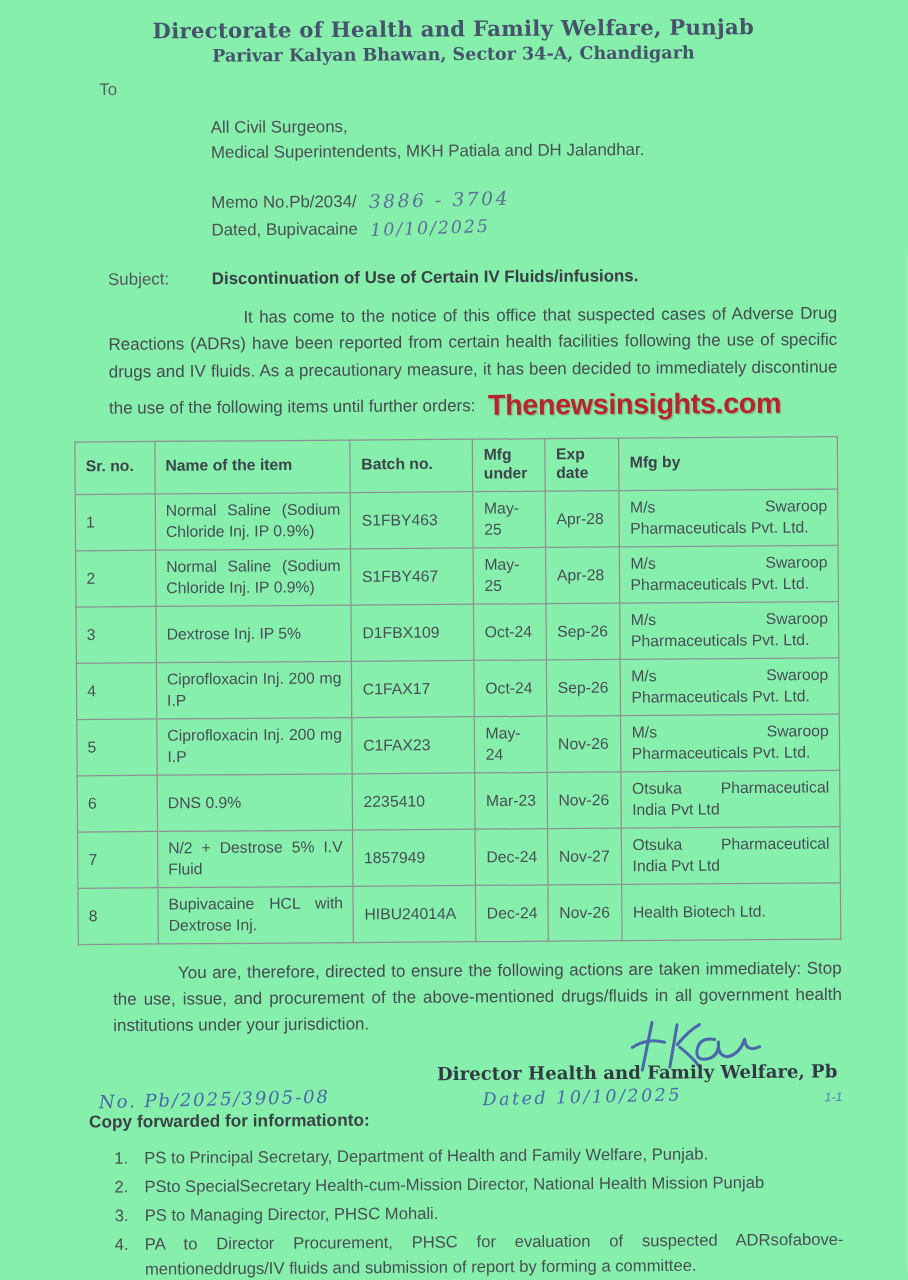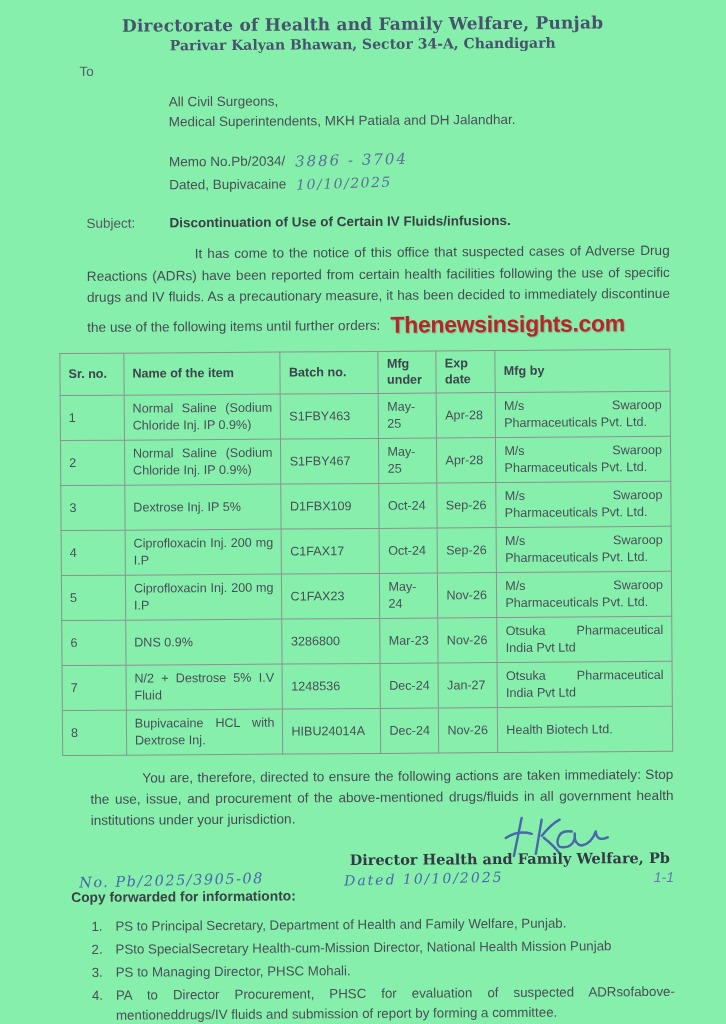--- a/index.html
+++ b/index.html
@@ -57,21 +57,21 @@
   .closing-par { margin-top:12px; margin-left:28px; font-size:13.6px; line-height:1.55; text-align:justify; color:#474c53; }
   .indent2 { display:inline-block; width:52px; }
 
   
   .sig-block { display:flex; flex-direction:column; align-items:flex-end; margin-right:4px; }
   .scribble { margin-right:60px; margin-top:-16px; }
   .director-line { font-family:"DejaVu Serif", serif; font-weight:bold; font-size:14.5px; color:#333a45; margin-top:-8px; }
   .dated-ref-row { display:flex; justify-content:space-between; align-items:baseline; margin-top:2px; }
   .hw-ref { font-size:14.5px; letter-spacing:1.5px; margin-left:16px; transform:rotate(-1deg); display:inline-block; }
   .hw-dated2 { font-size:14px; letter-spacing:2px; margin-right:110px; transform:rotate(-1deg); display:inline-block; }
-  .sig-mark { font-size:14px; color:#5f79b5; font-style:italic;margin-left:36px; }
+  .sig-mark { font-size:10px; color:#5f79b5; font-style:italic; }
 
   .copy-heading { font-weight:bold; font-size:13.8px; color:#3c4147; margin-top:0px; margin-left:8px; }
 
   ol.fwd-list { margin-top:12px; margin-left:28px; list-style:none; counter-reset:n; font-size:13.3px; color:#4a4f56; }
   ol.fwd-list li { counter-increment:n; line-height:1.5; margin-bottom:3px; padding-left:24px; position:relative; text-align:justify; }
   ol.fwd-list li::before { content:counter(n) "."; position:absolute; left:0; }
 </style>
 </head>
 <body>
 
@@ -164,31 +164,31 @@
         <td>5</td>
         <td class="just">Ciprofloxacin Inj. 200 mg I.P</td>
         <td>C1FAX23</td>
         <td>May-24</td>
         <td>Nov-26</td>
         <td class="just">M/s Swaroop Pharmaceuticals Pvt. Ltd.</td>
       </tr>
           <tr>
         <td>6</td>
         <td class="just">DNS 0.9%</td>
-        <td>3286800</td>
+        <td>2235410</td>
         <td>Mar-23</td>
         <td>Nov-26</td>
         <td class="just">Otsuka Pharmaceutical India Pvt Ltd</td>
       </tr>
           <tr>
         <td>7</td>
         <td class="just">N/2 + Destrose 5% I.V Fluid</td>
-        <td>1248536</td>
+        <td>1857949</td>
         <td>Dec-24</td>
-        <td>Jan-27</td>
+        <td>Nov-27</td>
         <td class="just">Otsuka Pharmaceutical India Pvt Ltd</td>
       </tr>
           <tr>
         <td>8</td>
         <td class="just">Bupivacaine HCL with Dextrose Inj.</td>
         <td>HIBU24014A</td>
         <td>Dec-24</td>
         <td>Nov-26</td>
         <td class="just">Health Biotech Ltd.</td>
       </tr>

